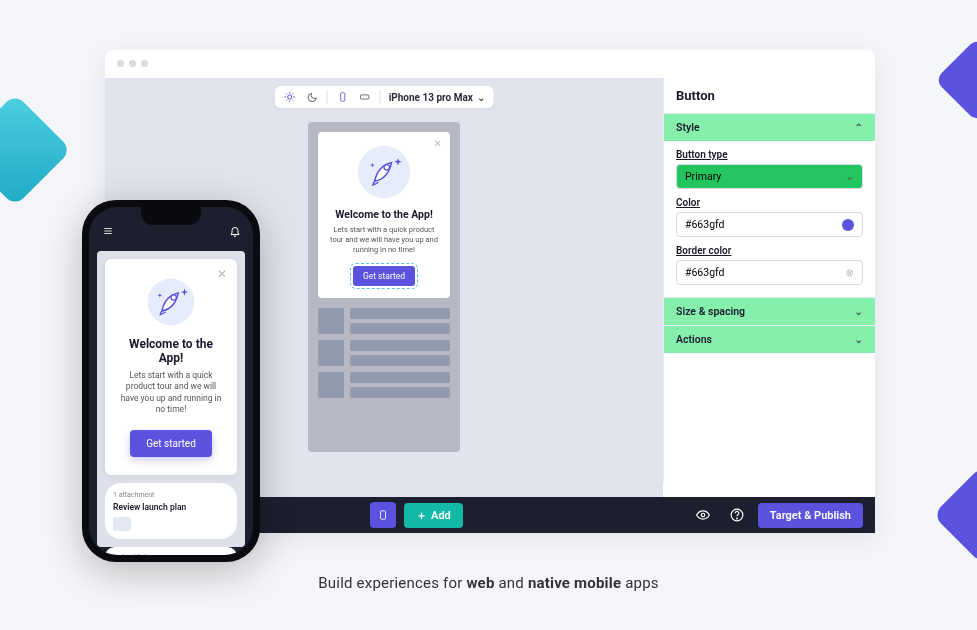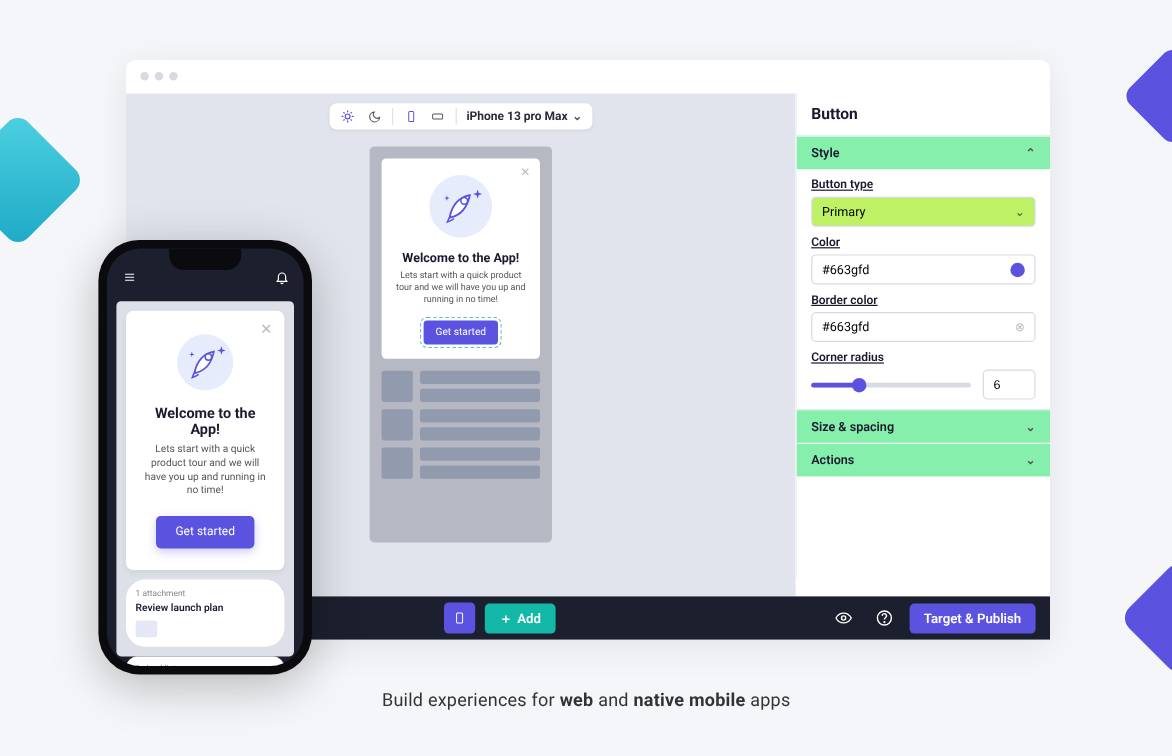--- a/index.html
+++ b/index.html
@@ -97,21 +97,21 @@
   .props-section {
     border-top: 1px solid #eceef3; background: #86efac;
     padding: 7px 12px; display: flex; justify-content: space-between; align-items: center;
     font-size: 10.5px; font-weight: 600; color: #1a1a2e; cursor: pointer;
   }
   .props-body { padding: 8px 12px 4px; }
   .field-label { font-size: 10px; font-weight: 600; color: #1a1a2e; margin-bottom: 4px; text-decoration: underline; }
   .select {
     display: flex; justify-content: space-between; align-items: center;
     border: 1px solid #d8dae3; border-radius: 4px; padding: 5px 8px;
-    font-size: 10.5px; background: #bef264; cursor: pointer;
+    font-size: 10.5px; background: #22c55e; cursor: pointer;
   }
   .color-input {
     display: flex; justify-content: space-between; align-items: center;
     border: 1px solid #d8dae3; border-radius: 4px; padding: 5px 8px;
     font-size: 10.5px; background: #fff; cursor: pointer;
   }
   .color-swatch-circ { width: 12px; height: 12px; border-radius: 50%; background: #5b52e0; }
   .two-col { display: flex; gap: 10px; }
   .two-col > div { flex: 1; }
   .border-color-input {
@@ -324,32 +324,20 @@
       </div>
       <div class="two-col" style="margin-bottom:8px;">
         <div>
           <div class="field-label">Border color</div>
           <div class="border-color-input">
             <span>#663gfd</span>
             <span style="color:#bbb;font-size:10px;">⊗</span>
           </div>
         </div>
       </div>
-      <div style="margin-bottom:4px;">
-        <div class="field-label">Corner radius</div>
-        <div class="slider-row">
-          <div class="slider">
-            <div class="slider-fill" style="width:30%"></div>
-            <div class="slider-thumb" style="left:30%"></div>
-          </div>
-          <div class="text-input slider-val">
-            <input value="6" style="">
-          </div>
-        </div>
-      </div>
     </div>
     <div class="props-section">
       <span>Size &amp; spacing</span>
       <span class="chev">⌄</span>
     </div>
     <div class="props-section">
       <span>Actions</span>
       <span class="chev">⌄</span>
     </div>
   </div>

